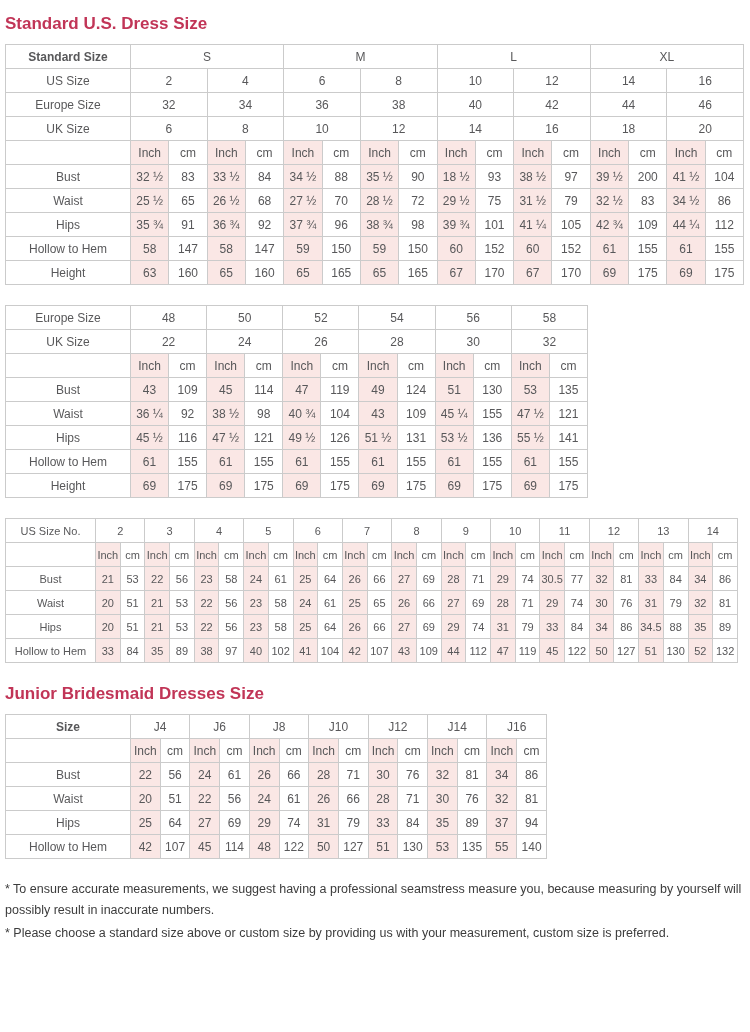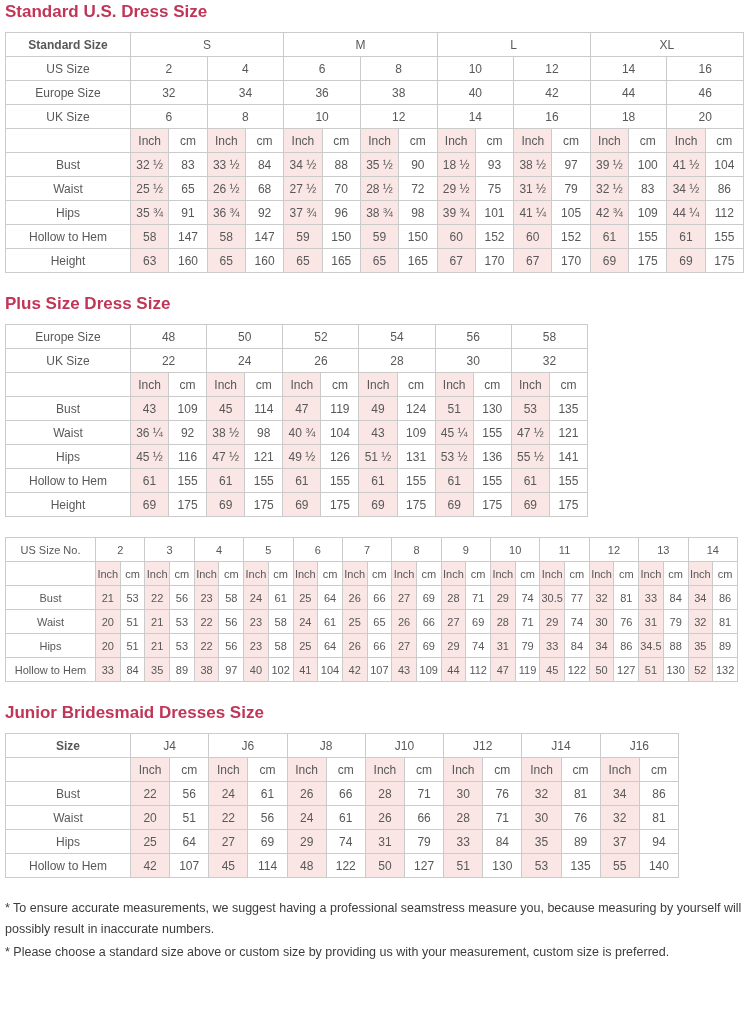--- a/index.html
+++ b/index.html
@@ -9,21 +9,21 @@
     --text: #58585a;
     --label-bold: #3e3e3e;
   }
   * { box-sizing: border-box; }
   html, body { margin: 0; padding: 0; background: #fff; }
   body {
     width: 750px;
     font-family: "Liberation Sans", "DejaVu Sans", sans-serif;
     color: var(--text);
   }
-  .page { padding: 1px 5px 10px 5px; }
+  .page { padding: 13px 5px 10px 5px; }
   .section { margin-bottom: 20px; }
   .section-title {
     color: var(--accent);
     font-size: 17px;
     font-weight: bold;
     margin: 0 0 9px 0;
     line-height: 22px;
   }
   table.size-table {
     border-collapse: collapse;
@@ -149,21 +149,21 @@
               <td>84</td>
               <td class="pink">34 ½</td>
               <td>88</td>
               <td class="pink">35 ½</td>
               <td>90</td>
               <td class="pink">18 ½</td>
               <td>93</td>
               <td class="pink">38 ½</td>
               <td>97</td>
               <td class="pink">39 ½</td>
-              <td>100</td>
+              <td>200</td>
               <td class="pink">41 ½</td>
               <td>104</td>
             </tr>
             <tr>
               <td>Waist</td>
               <td class="pink">25 ½</td>
               <td>65</td>
               <td class="pink">26 ½</td>
               <td>68</td>
               <td class="pink">27 ½</td>
@@ -235,21 +235,20 @@
               <td>175</td>
               <td class="pink">69</td>
               <td>175</td>
             </tr>
           </tbody>
         </table>
       </div>
   </div>
 
   <div class="section">
-    <h2 class="section-title">Plus Size Dress Size</h2>
     <div>
         <table class="size-table" style="width: 583px;">
           <colgroup>
             <col style="width: 125px;">
             <col>
             <col>
             <col>
             <col>
             <col>
             <col>
@@ -569,21 +568,21 @@
               <td>132</td>
             </tr>
           </tbody>
         </table>
       </div>
   </div>
 
   <div class="section">
     <h2 class="section-title">Junior Bridesmaid Dresses Size</h2>
     <div>
-        <table class="size-table" style="width: 674px; border-radius: 16px;">
+        <table class="size-table" style="width: 542px; border-radius: 16px;">
           <colgroup>
             <col style="width: 125px;">
             <col>
             <col>
             <col>
             <col>
             <col>
             <col>
             <col>
             <col>

